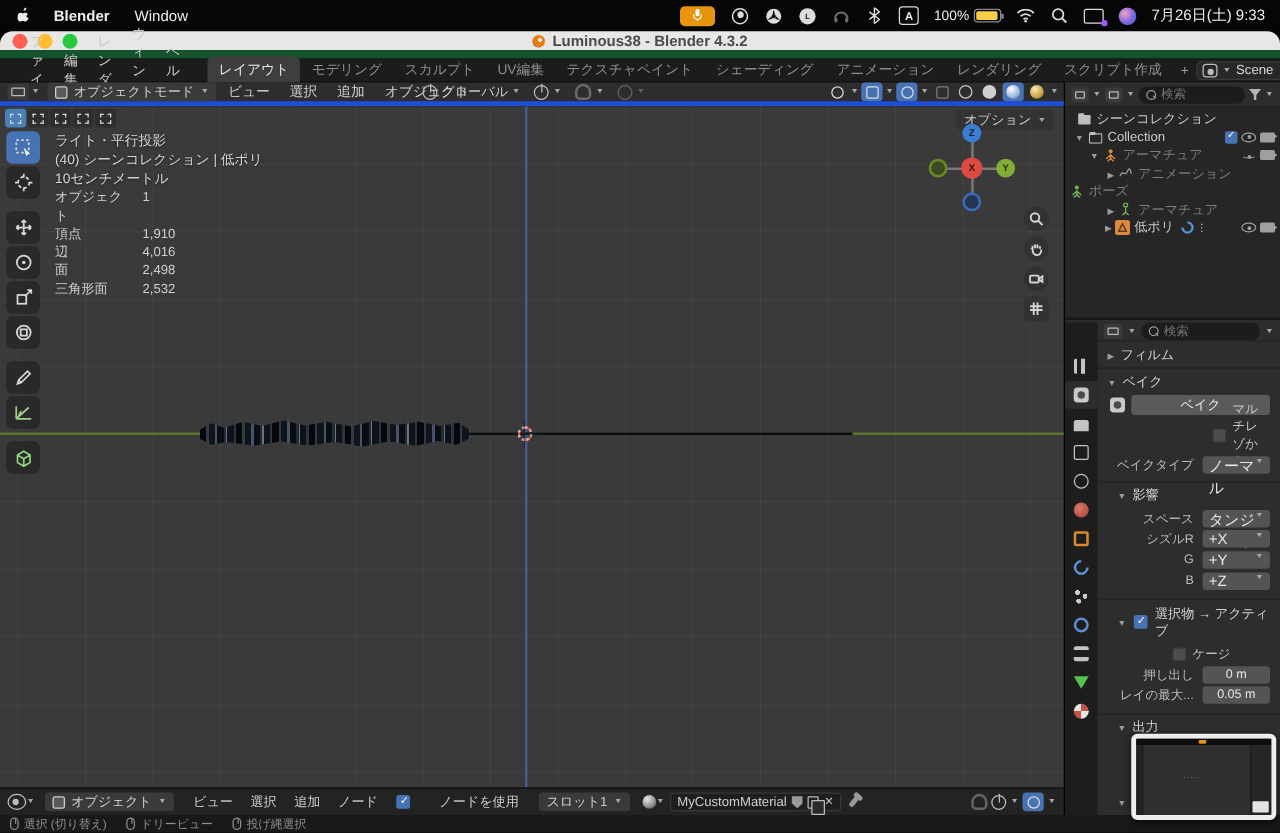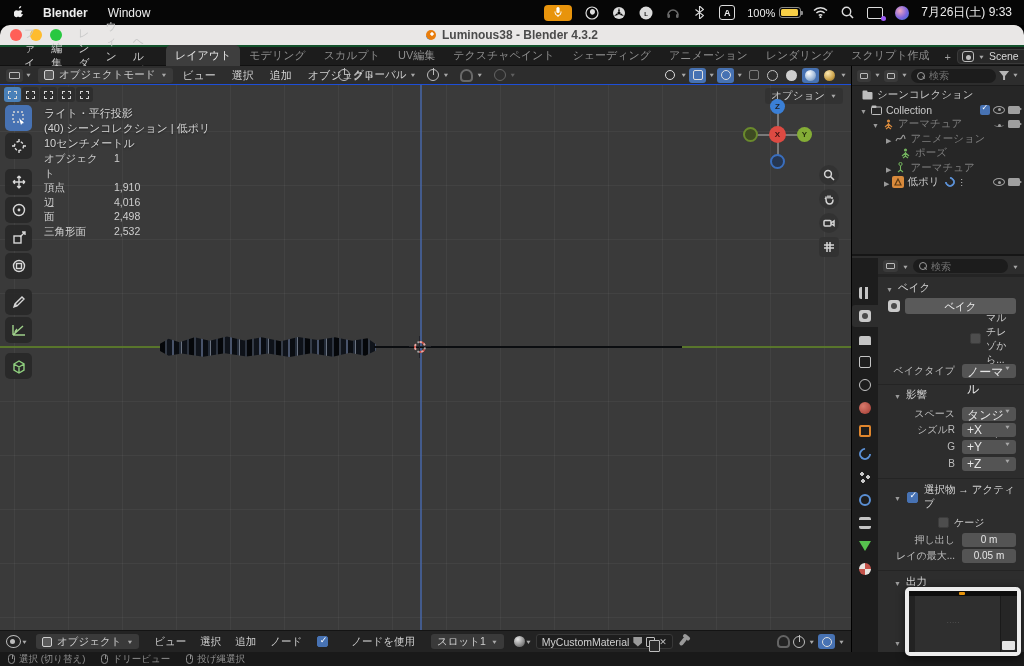--- a/index.html
+++ b/index.html
@@ -20,21 +20,21 @@
 .battwrap{display:flex;align-items:center;gap:4px;font-size:11px}
 .batt{width:22px;height:11px;border:1px solid #8a8a8a;border-radius:3px;position:relative;padding:1px}
 .batt .fill{position:absolute;left:1px;top:1px;bottom:1px;width:17px;background:#f7ce46;border-radius:1.5px}
 .batt .tip{position:absolute;right:-3px;top:3px;width:2px;height:4px;background:#8a8a8a;border-radius:0 1px 1px 0}
 .clock{font-size:12px}
 .siri{width:14px;height:14px;border-radius:50%;background:radial-gradient(circle at 35% 35%,#f0a7c0,#7d64e0 55%,#2e7ad1)}
 .mirror{position:relative;width:16px;height:12px;border:1.5px solid #dcdcdc;border-radius:2px}
 .mirror::after{content:"";position:absolute;right:-4px;bottom:-3px;width:5px;height:5px;border-radius:50%;background:#9b59f5}
 
 
-.titlebar{position:absolute;top:25px;left:0;right:0;height:22px;background:#e9e7e6;border-radius:10px 10px 0 0;display:flex;align-items:center;border-bottom:2px solid #14532d}
+.titlebar{position:absolute;top:25px;left:0;right:0;height:22px;background:#e9e7e6;border-radius:10px 10px 0 0;display:flex;align-items:center;border-bottom:7px solid #14532d}
 .lights{display:flex;gap:8px;margin-left:10px}
 .light{width:12px;height:12px;border-radius:50%}
 .light.red{background:#ff5f57}.light.yellow{background:#febc2e}.light.green{background:#28c840}
 .wtitle{position:absolute;left:0;right:0;text-align:center;font-size:12px;font-weight:bold;color:#4b4b4b}
 .wtitle .blogo{display:inline-block;width:10px;height:10px;border-radius:50%;background:radial-gradient(circle at 60% 40%,#fff 18%,#e87d0d 20%,#e87d0d 70%,#2a5d8f 72%);margin-right:6px;vertical-align:-1px}
 
 
 .topbar{position:absolute;top:47px;left:0;right:0;height:19px;background:#1c1c1c;display:flex;align-items:center;font-size:11px;color:#c8c8c8;border-bottom:1px solid #111}
 .blicon{width:16px;height:12px;margin:0 8px 0 8px;border-radius:3px;background:radial-gradient(circle at 62% 42%,#f5f5f5 15%,#e87d0d 17%,#e87d0d 60%,#265787 62%)}
 .tmenu{padding:0 8px;cursor:default}
@@ -47,21 +47,21 @@
 .chev{display:inline-block;font-size:7px;color:#a8a8a8;transform:scaleY(.8)}
 .chev::after{content:"▼"}
 .arr-r::after{content:"▶";font-size:7px;color:#9a9a9a}
 .arr-d::after{content:"▼";font-size:7px;color:#9a9a9a}
 
 
 .main{position:absolute;top:66px;left:0;width:851px;bottom:14px}
 .rightcol{position:absolute;top:66px;left:852px;right:0;bottom:14px;background:#2d2d2d}
 
 
-.vp-header{position:absolute;top:0;left:0;right:0;height:19px;background:#2d2d2d;border-bottom:1px solid #1d4ed8;display:flex;align-items:center;font-size:11px;color:#d0d0d0}
+.vp-header{position:absolute;top:0;left:0;right:0;height:19px;background:#2d2d2d;border-bottom:4px solid #1d4ed8;display:flex;align-items:center;font-size:11px;color:#d0d0d0}
 .vph-left{display:flex;align-items:center;gap:2px;padding-left:6px}
 .editor-ic{width:17px;height:13px;border-radius:3px;background:#3a3a3a;position:relative}
 .editor-ic::after{content:"";position:absolute;inset:3px;border:1px solid #b9b9b9;border-radius:1px}
 .mode-dd{display:flex;align-items:center;gap:5px;background:#3a3a3a;height:15px;border-radius:3px;padding:0 6px;margin-left:4px;font-size:10.5px}
 .mode-dd .cube{width:10px;height:10px;border:1px solid #cfcfcf;border-radius:2px;background:#5a5a5a}
 .vmenu{padding:0 7px}
 .vph-mid{position:absolute;left:338px;display:flex;align-items:center;gap:3px;font-size:10.5px}
 .orient-ic{width:12px;height:12px;border:1px solid #bdbdbd;border-radius:50%;position:relative}
 .orient-ic::after{content:"";position:absolute;left:5px;top:-2px;width:1px;height:7px;background:#bdbdbd}
 .snap-ic{width:13px;height:13px;border:2px solid #9a9a9a;border-radius:50% 50% 4px 4px;opacity:.55}
@@ -647,21 +647,21 @@
         </div>
         <div class="orow dim" style="padding-left:34px">
           <span class="oind arr-r"></span>
           <span class="oicn">
               <svg width="11" height="9" viewBox="0 0 11 9">
                 <path d="M1 7C3 1 5 8 7 3s3 2 3 2" stroke="#9a9a9a" fill="none" stroke-width="1.1"></path>
               </svg>
             </span>
           <span>アニメーション</span>
         </div>
-        <div class="orow dim" style="padding-left:44px">
+        <div class="orow dim" style="">
           <span class="oicn">
               <svg width="11" height="11" viewBox="0 0 11 11">
                 <circle cx="5.5" cy="2" r="1.6" fill="#74b55e"></circle>
                 <path d="M5.5 4v4M5.5 5 2 8M5.5 5 9 8M3 10l2.5-2L8 10" stroke="#74b55e" stroke-width="1.1" fill="none"></path>
               </svg>
             </span>
           <span>ポーズ</span>
         </div>
         <div class="orow dim" style="padding-left:34px">
           <span class="oind arr-r"></span>
@@ -738,20 +738,24 @@
       <div class="pcontent">
         <div class="pc-header">
           <span class="editor-ic" style="width:15px;height:12px"></span>
             <span class="chev"></span>
           <div class="srch">
               <span class="mag"></span>
               <input placeholder="検索" style="">
             </div>
           <span class="chev"></span>
         </div>
+        <div class="phead">
+            <span class="arr-r"></span>
+            <span>フィルム</span>
+          </div>
         <div class="psep"></div>
         <div class="psep"></div>
         <div class="phead">
             <span class="arr-d"></span>
             <span>ベイク</span>
           </div>
         <div class="prow" style="padding-left:10px;gap:5px">
           <span class="ti camback" style="flex:0 0 auto"></span>
           <span class="bakebtn">ベイク</span>
         </div>

